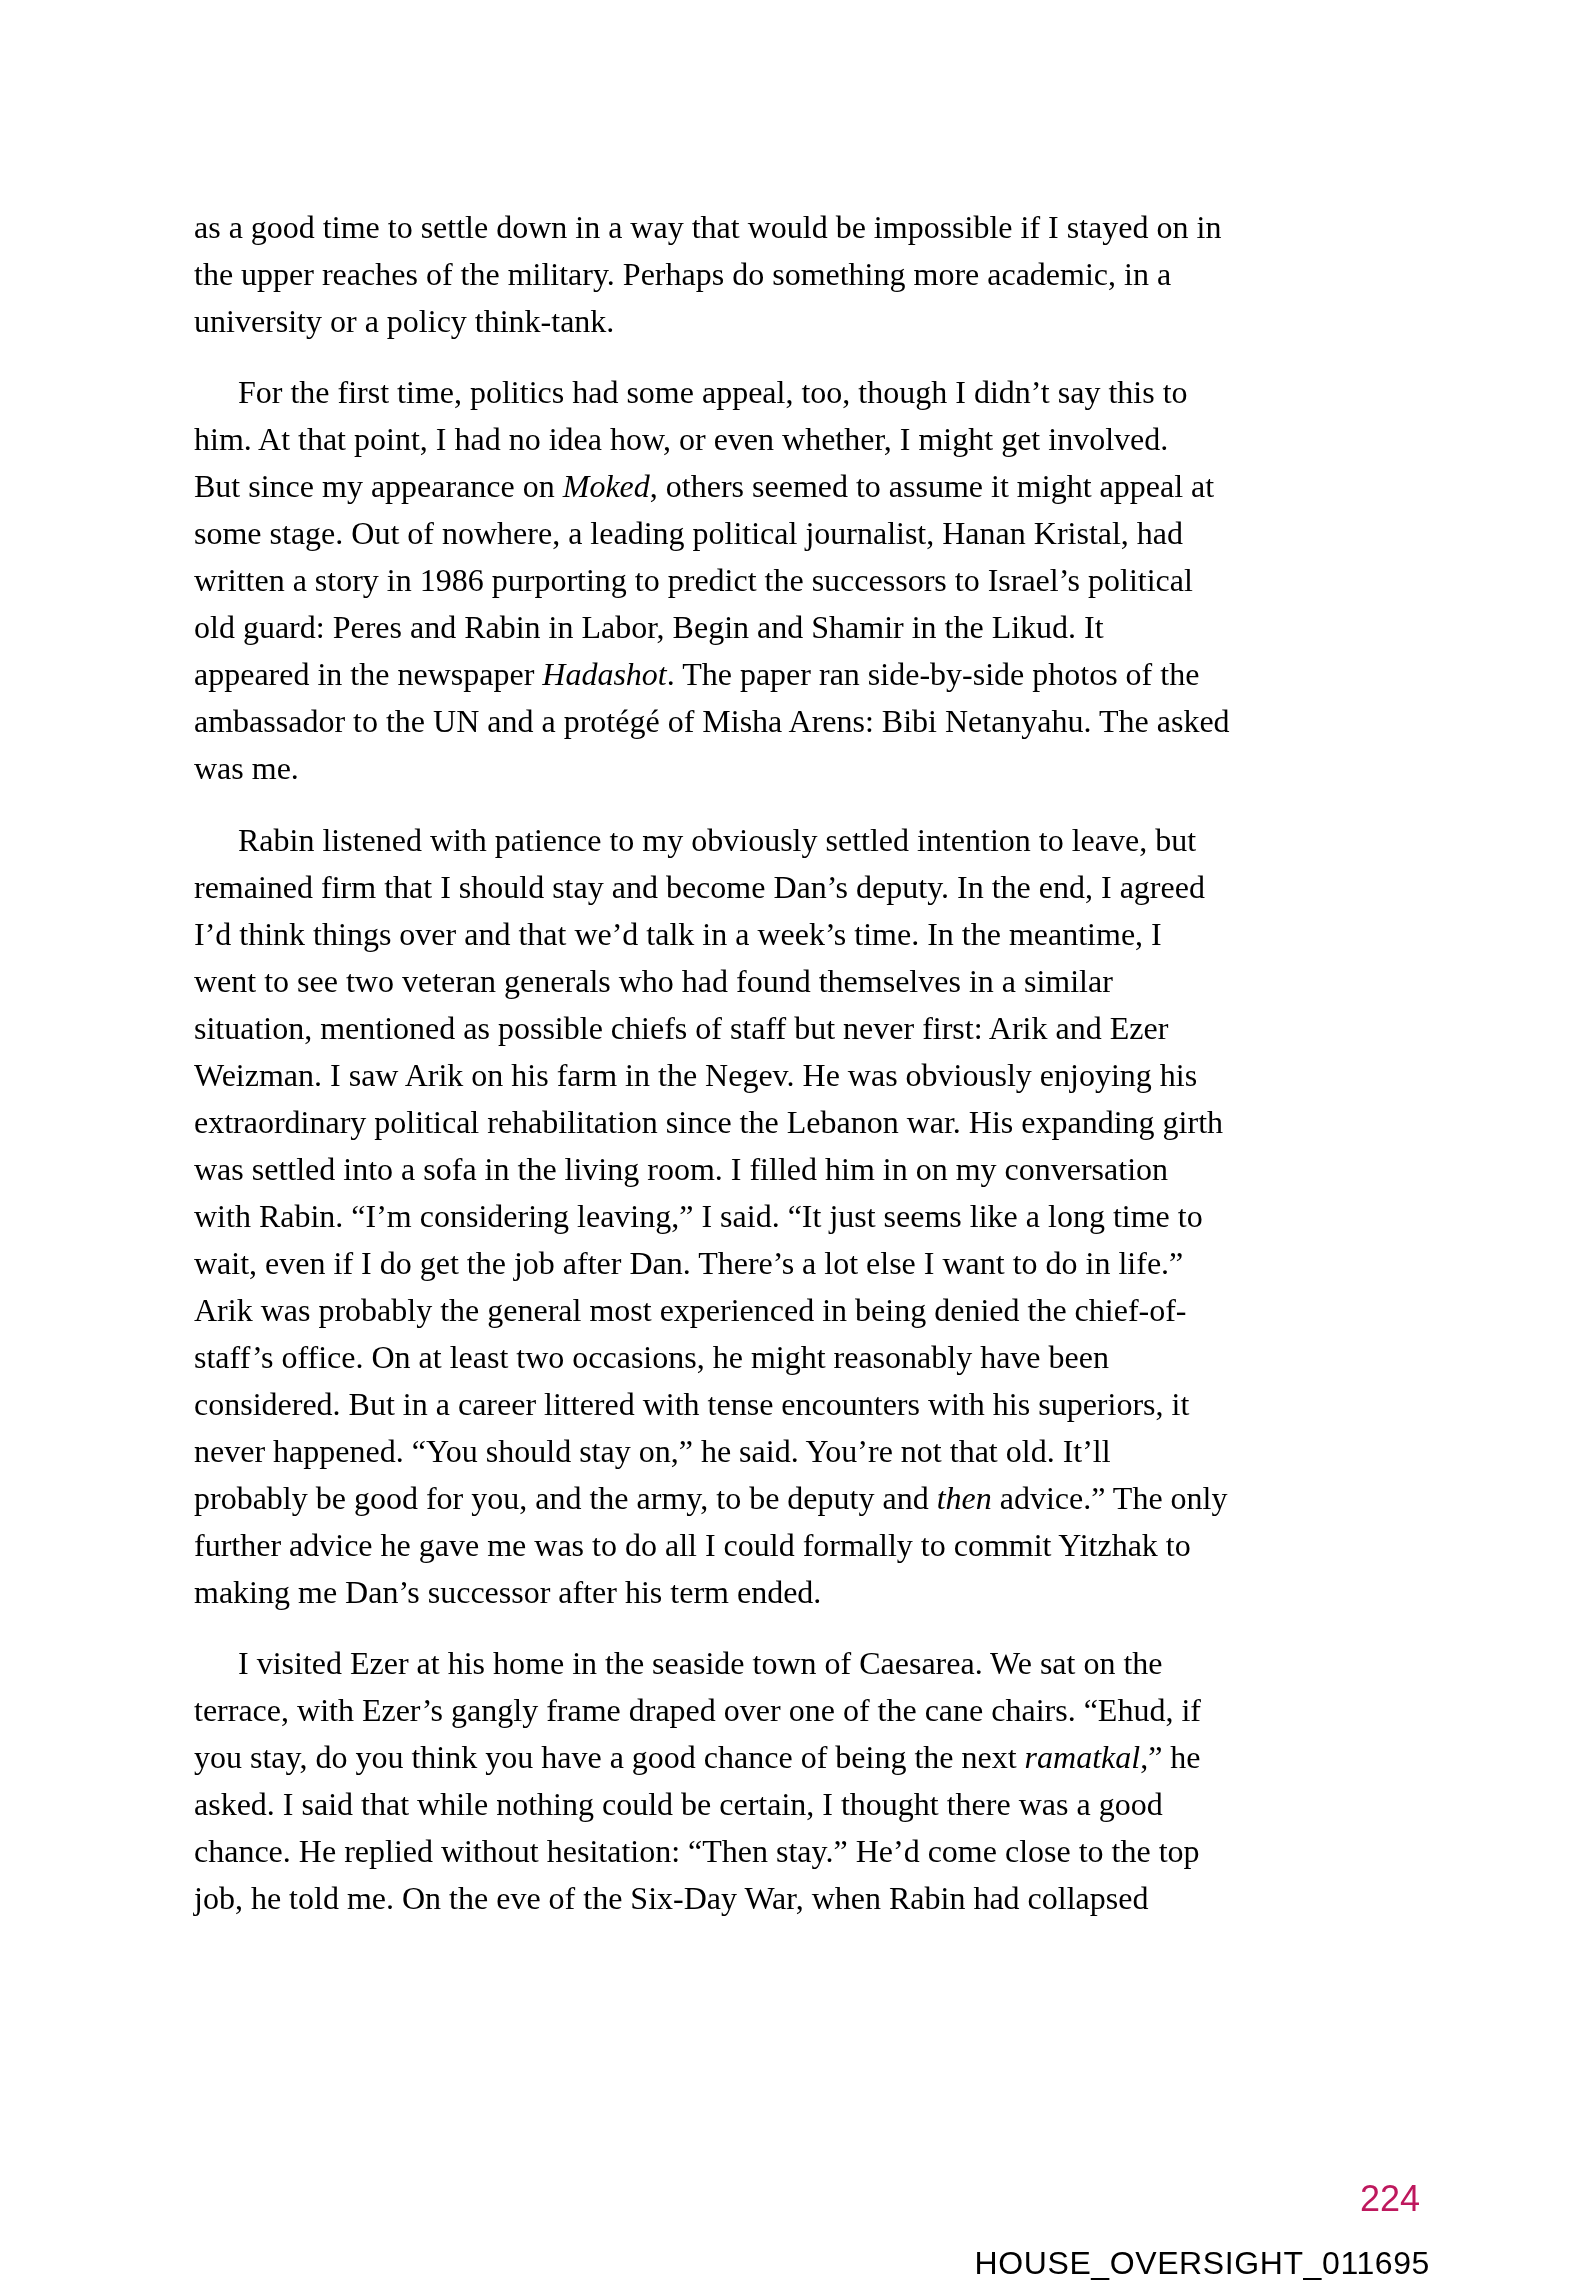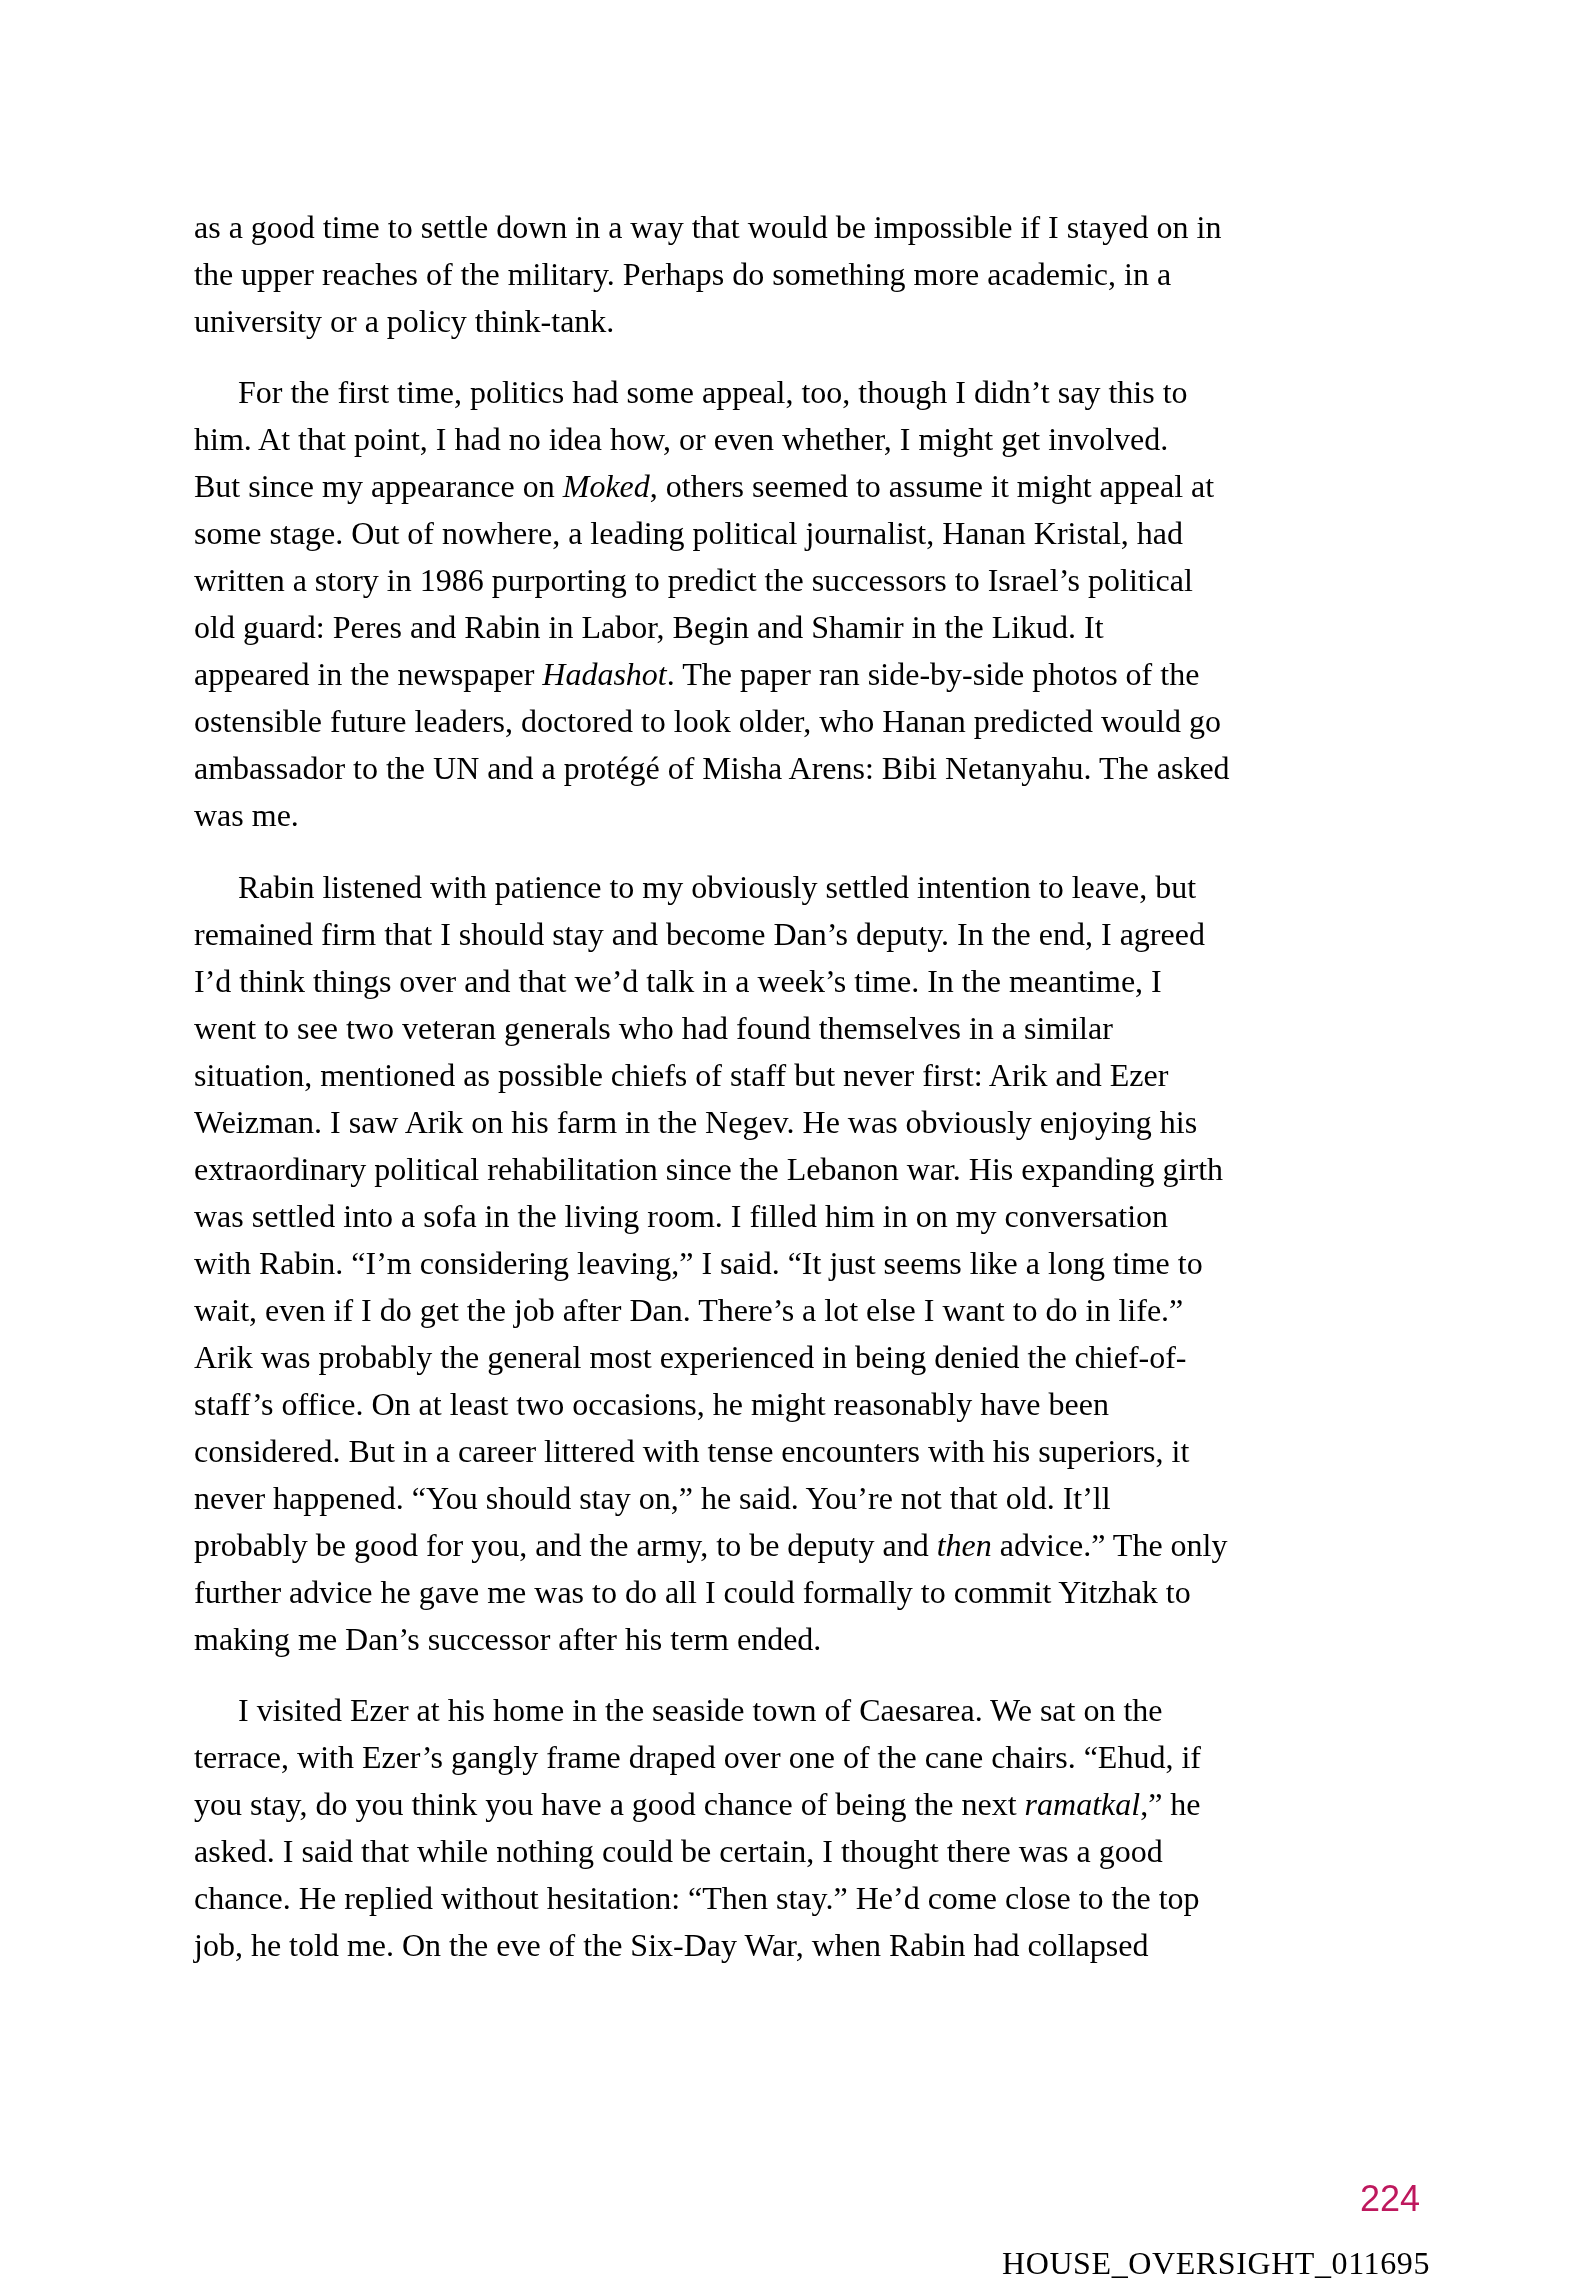--- a/index.html
+++ b/index.html
@@ -47,21 +47,21 @@
     right: 29px;
     font-family: "Liberation Sans", "DejaVu Sans", sans-serif;
     font-size: 36px;
     line-height: 36px;
     color: #be185d;
   }
   .bates-stamp {
     position: absolute;
     top: 2247px;
     right: 19px;
-    font-family: Liberation Serif, serif;
+    font-family: Liberation Sans, sans-serif;
     font-size: 32px;
     line-height: 32px;
     letter-spacing: 0.6px;
     color: #000000;
   }
 </style>
 </head>
 <body>
 
 <div class="page" style="background: rgb(255, 255, 255); color: rgb(0, 0, 0);">
@@ -72,21 +72,20 @@
         <div class="line"><span>university or a policy think-tank.</span></div>
       </div>
       <div class="paragraph indented">
         <div class="line"><span>For the first time, politics had some appeal, too, though I didn’t say this to</span></div>
         <div class="line"><span>him. At that point, I had no idea how, or even whether, I might get involved.</span></div>
         <div class="line"><span>But since my appearance on </span><em>Moked</em><span>, others seemed to assume it might appeal at</span></div>
         <div class="line"><span>some stage. Out of nowhere, a leading political journalist, Hanan Kristal, had</span></div>
         <div class="line"><span>written a story in 1986 purporting to predict the successors to Israel’s political</span></div>
         <div class="line"><span>old guard: Peres and Rabin in Labor, Begin and Shamir in the Likud. It</span></div>
         <div class="line"><span>appeared in the newspaper </span><em>Hadashot</em><span>. The paper ran side-by-side photos of the</span></div>
-        <div class="line"><span>ostensible future leaders, doctored to look older, who Hanan predicted would go</span></div>
         <div class="line"><span>ambassador to the UN and a protégé of Misha Arens: Bibi Netanyahu. The asked</span></div>
         <div class="line"><span>was me.</span></div>
       </div>
       <div class="paragraph indented">
         <div class="line"><span>Rabin listened with patience to my obviously settled intention to leave, but</span></div>
         <div class="line"><span>remained firm that I should stay and become Dan’s deputy. In the end, I agreed</span></div>
         <div class="line"><span>I’d think things over and that we’d talk in a week’s time. In the meantime, I</span></div>
         <div class="line"><span>went to see two veteran generals who had found themselves in a similar</span></div>
         <div class="line"><span>situation, mentioned as possible chiefs of staff but never first: Arik and Ezer</span></div>
         <div class="line"><span>Weizman. I saw Arik on his farm in the Negev. He was obviously enjoying his</span></div>

